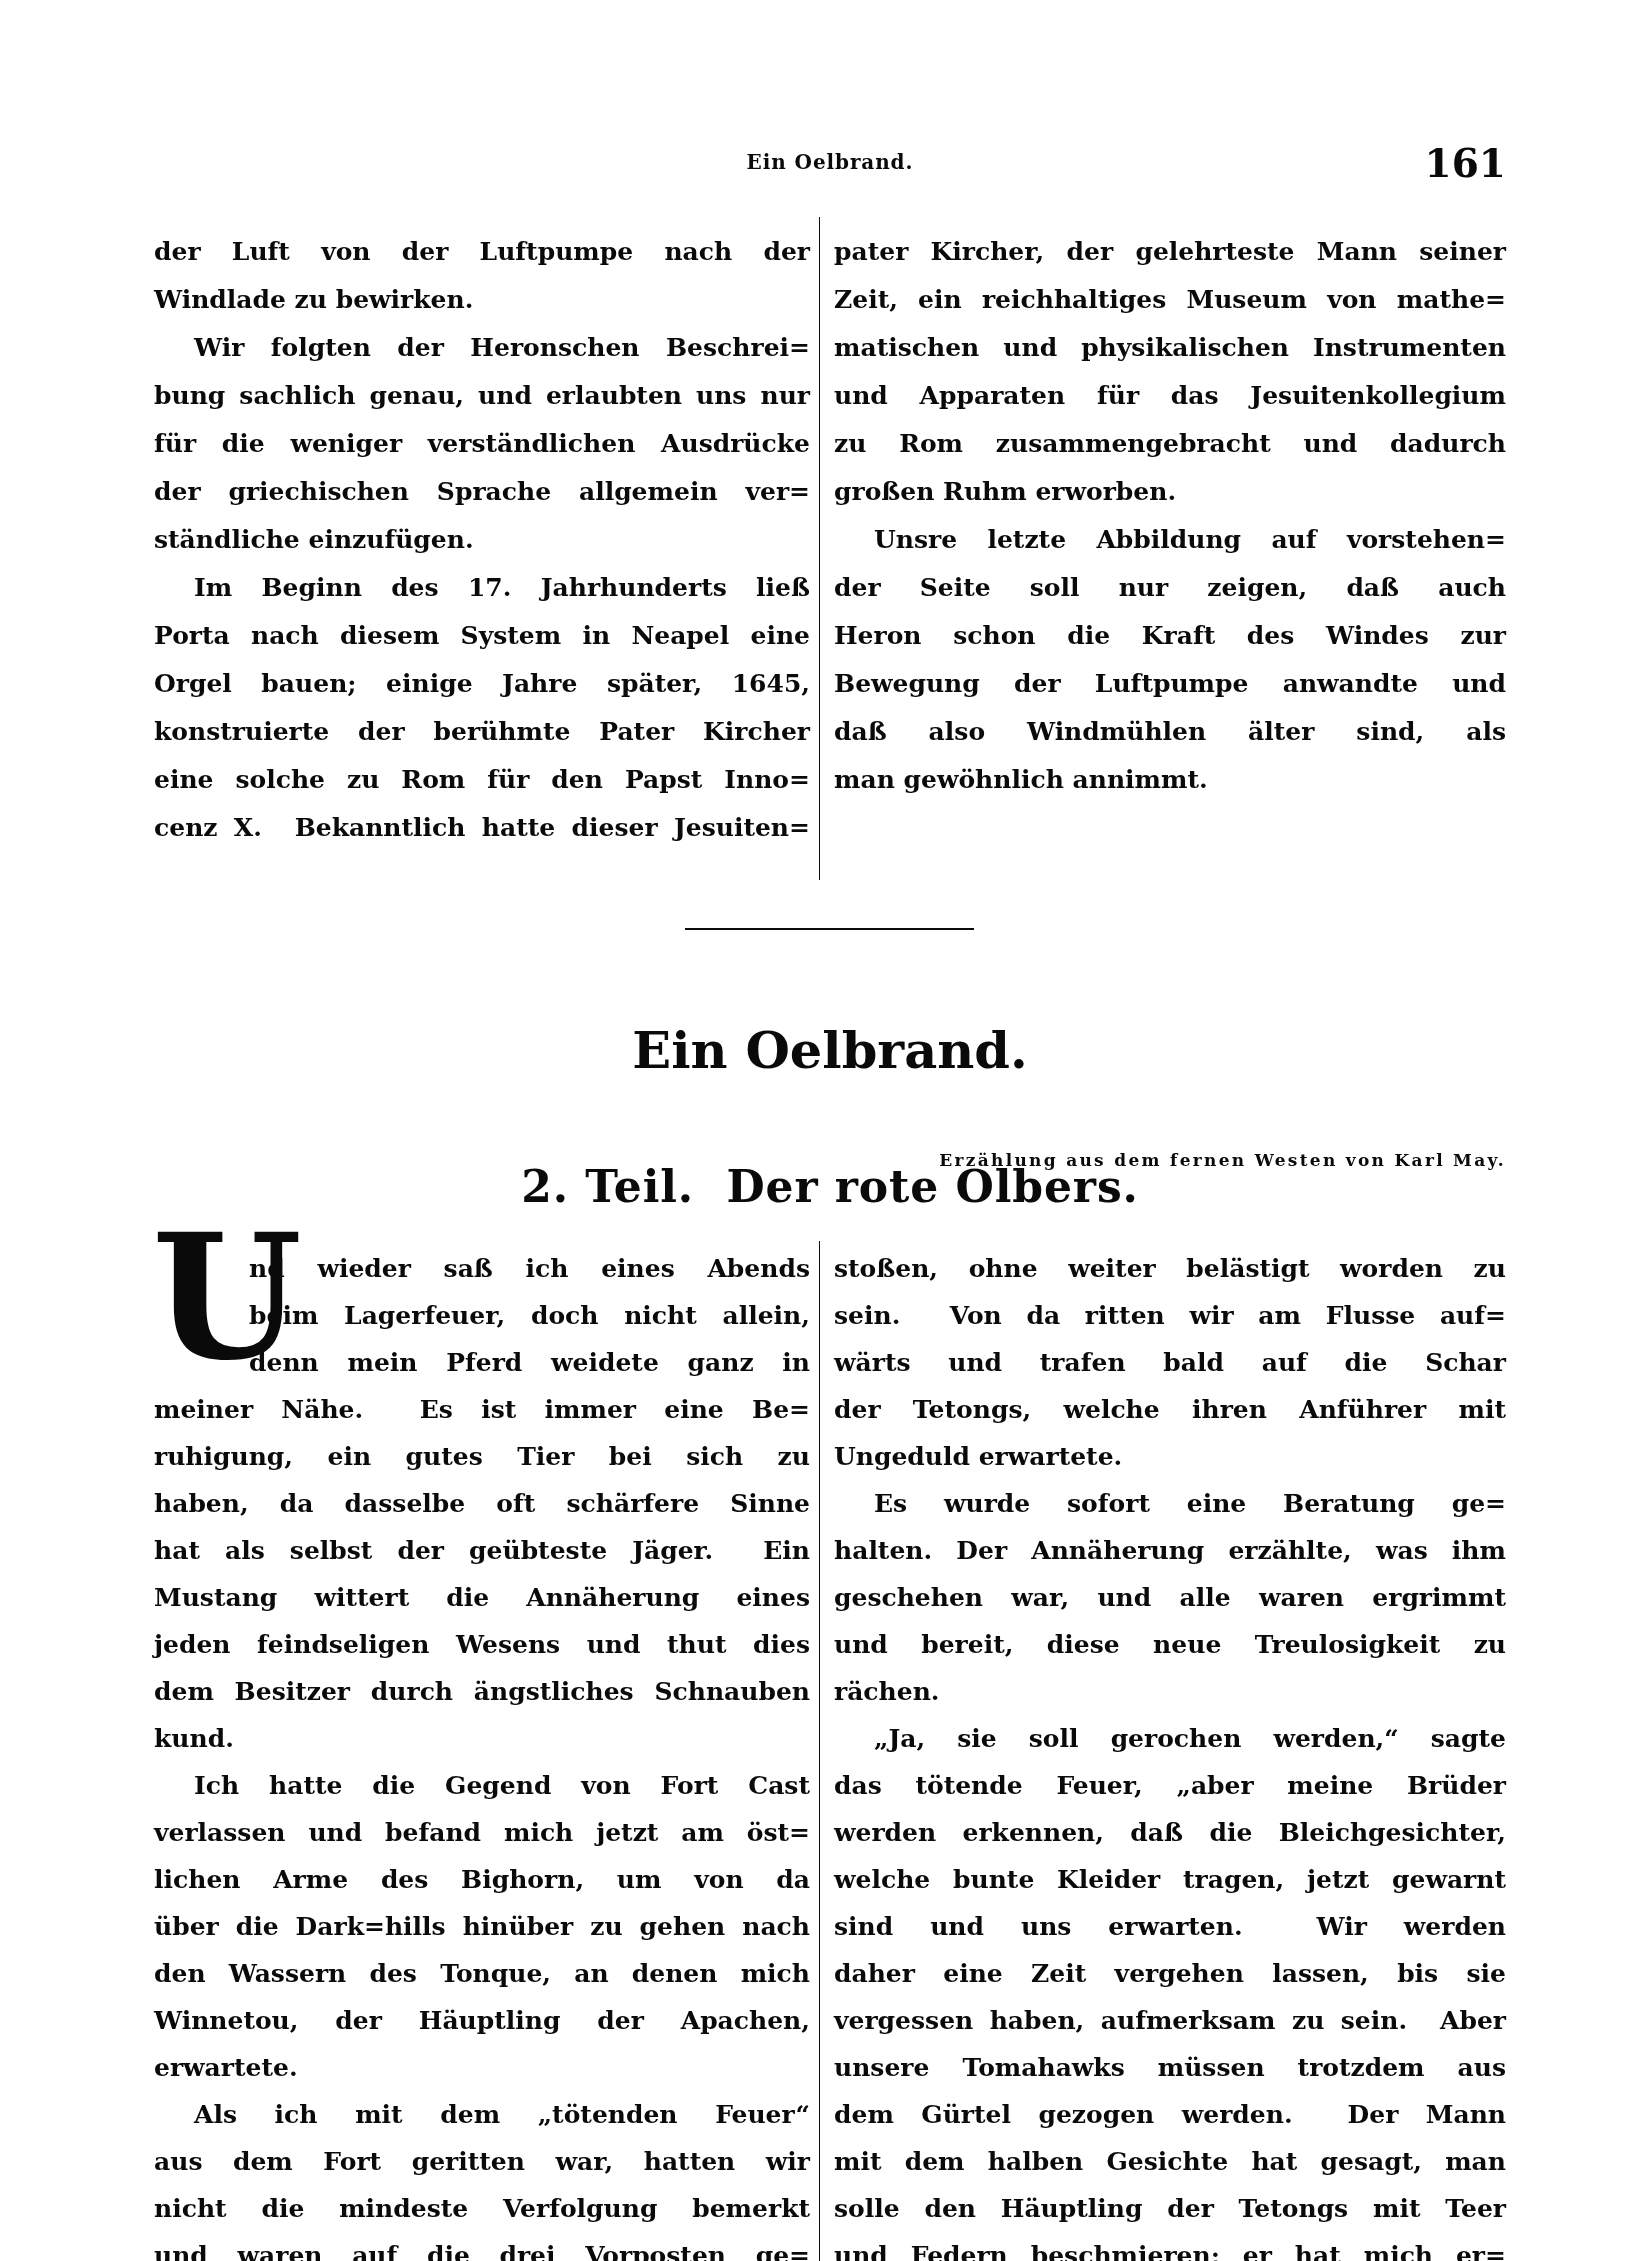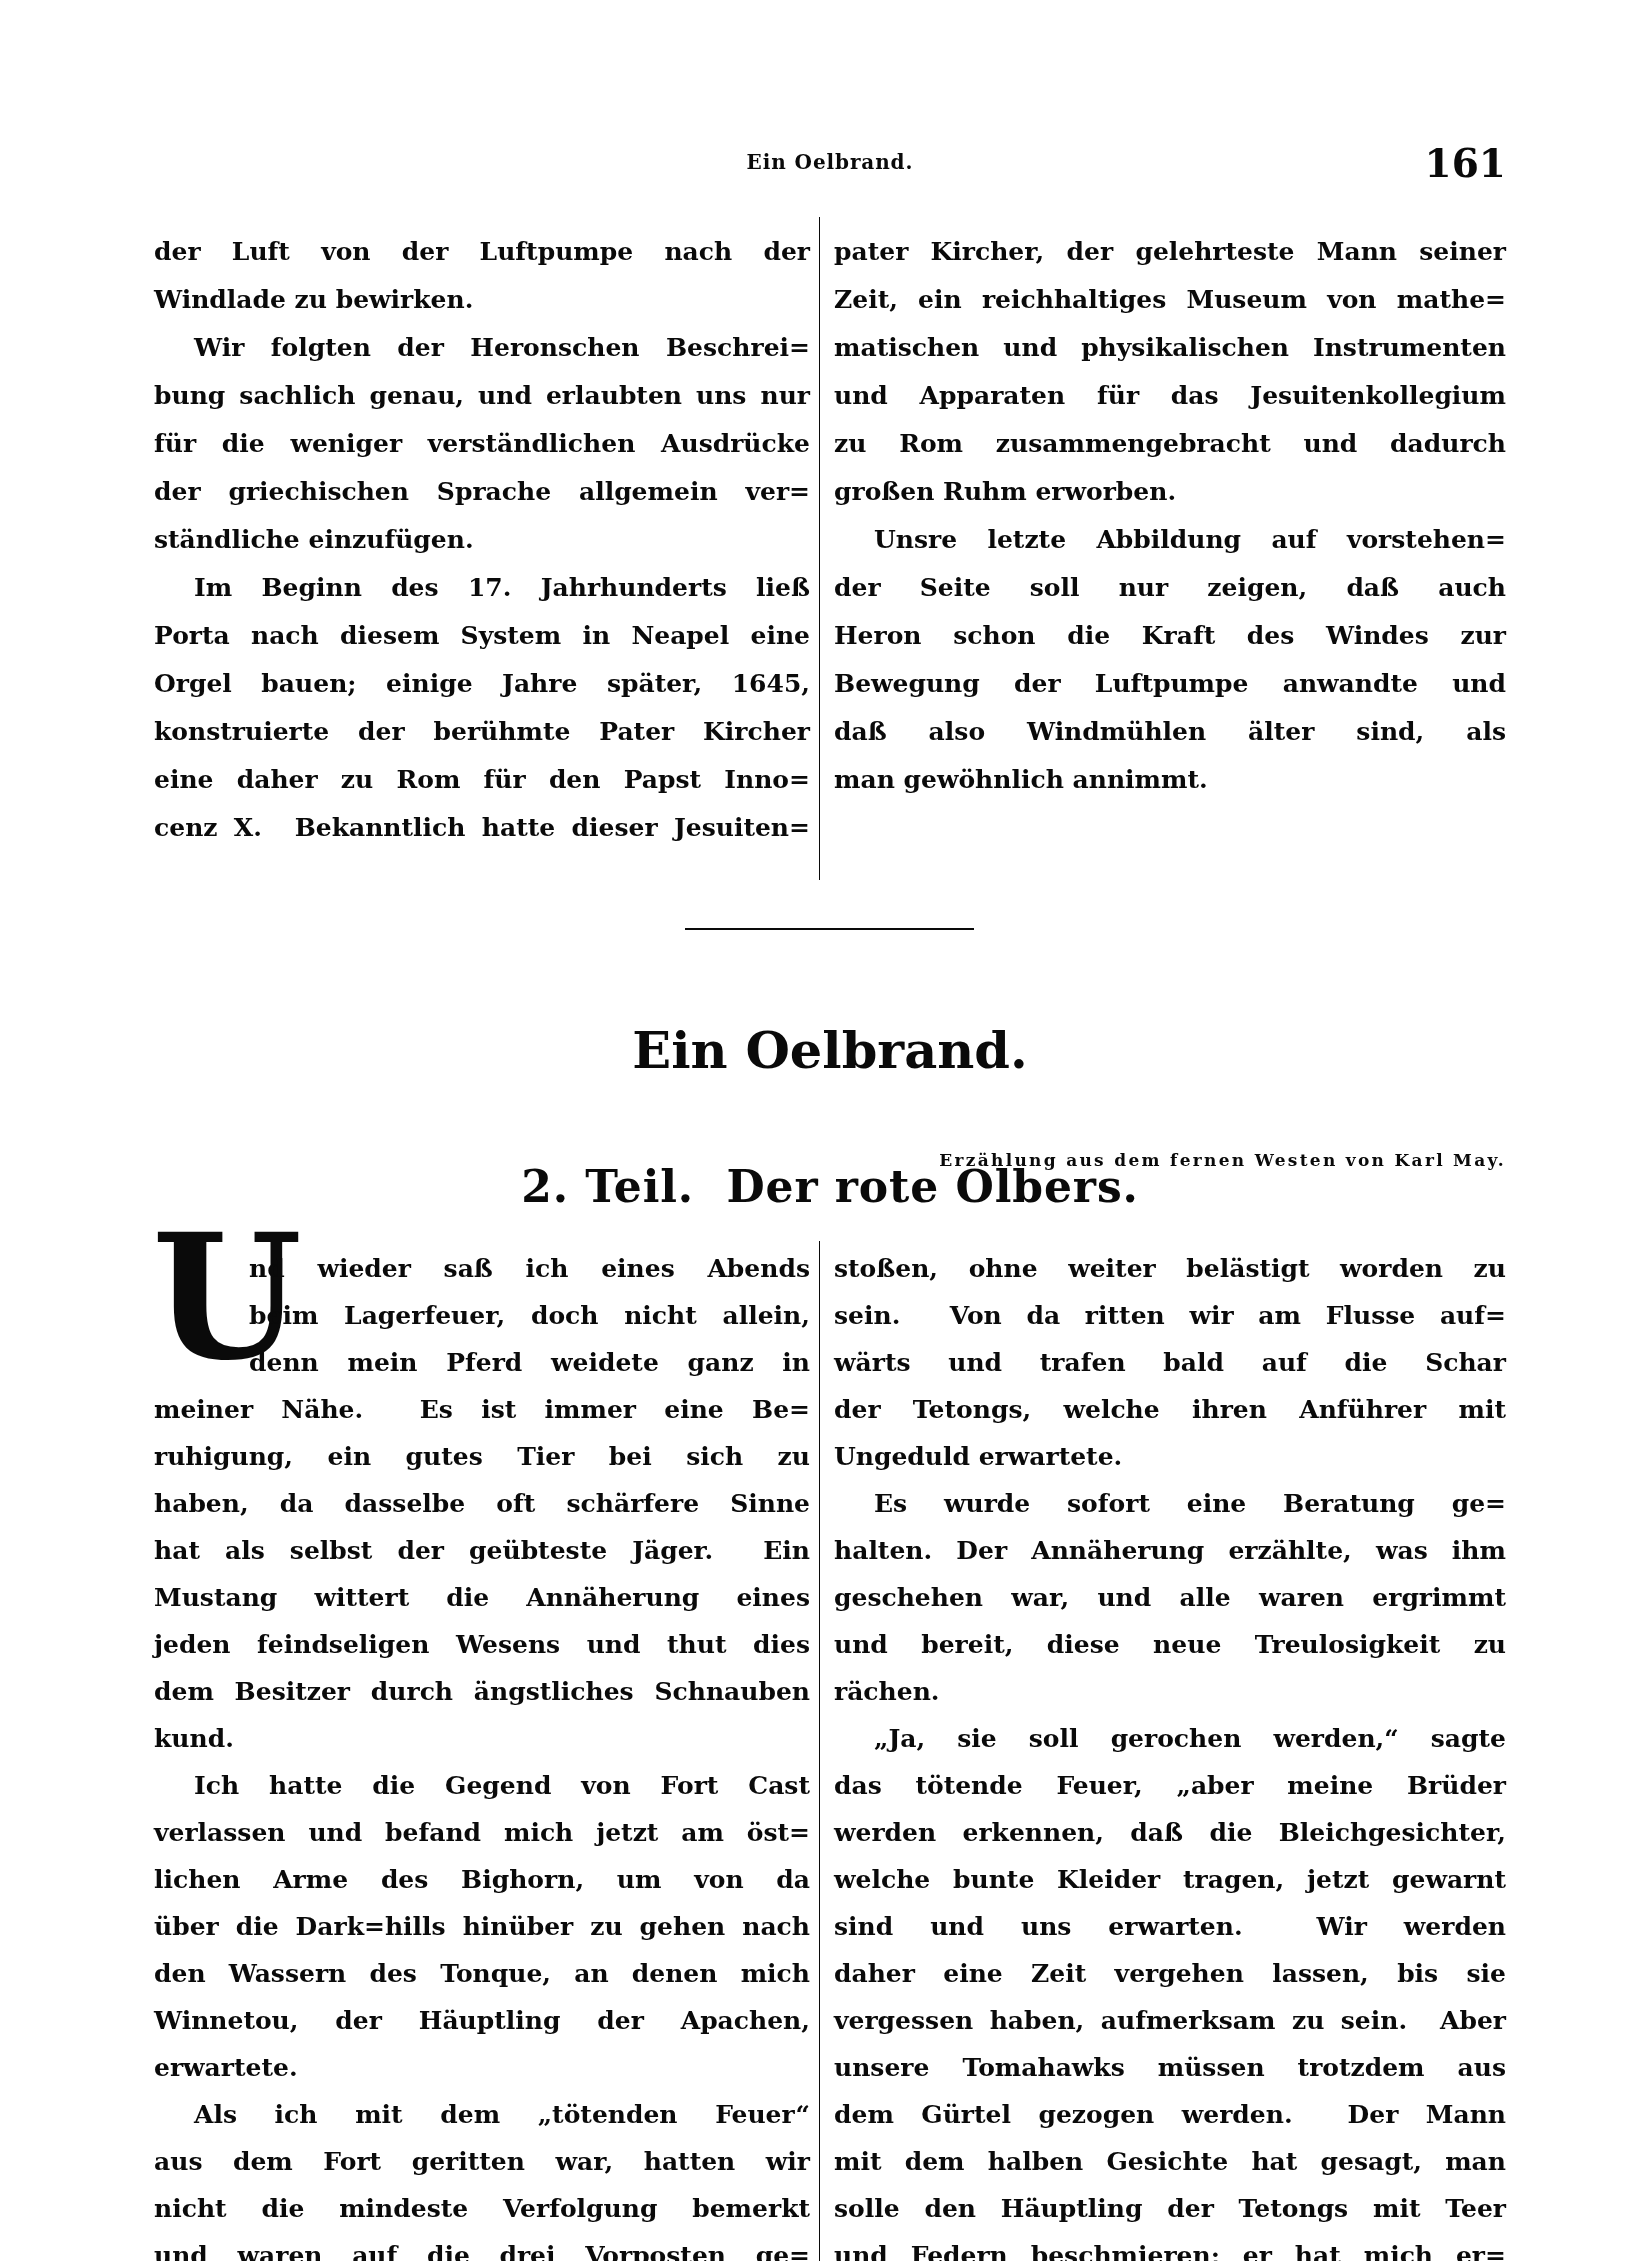--- a/index.html
+++ b/index.html
@@ -78,21 +78,21 @@
       <div class="line end">Windlade zu bewirken.</div>
       <div class="line indent">Wir folgten der Heronschen Beschrei=</div>
       <div class="line">bung sachlich genau, und erlaubten uns nur</div>
       <div class="line">für die weniger verständlichen Ausdrücke</div>
       <div class="line">der griechischen Sprache allgemein ver=</div>
       <div class="line end">ständliche einzufügen.</div>
       <div class="line indent">Im Beginn des 17. Jahrhunderts ließ</div>
       <div class="line">Porta nach diesem System in Neapel eine</div>
       <div class="line">Orgel bauen; einige Jahre später, 1645,</div>
       <div class="line">konstruierte der berühmte Pater Kircher</div>
-      <div class="line">eine daher zu Rom für den Papst Inno=</div>
+      <div class="line">eine solche zu Rom für den Papst Inno=</div>
       <div class="line">cenz X.&nbsp; Bekanntlich hatte dieser Jesuiten=</div>
     </div>
   <div id="rule-top" class="vrule"></div>
   <div id="top-right-col" class="col col-top">
       <div class="line">pater Kircher, der gelehrteste Mann seiner</div>
       <div class="line">Zeit, ein reichhaltiges Museum von mathe=</div>
       <div class="line">matischen und physikalischen Instrumenten</div>
       <div class="line">und Apparaten für das Jesuitenkollegium</div>
       <div class="line">zu Rom zusammengebracht und dadurch</div>
       <div class="line end">großen Ruhm erworben.</div>

